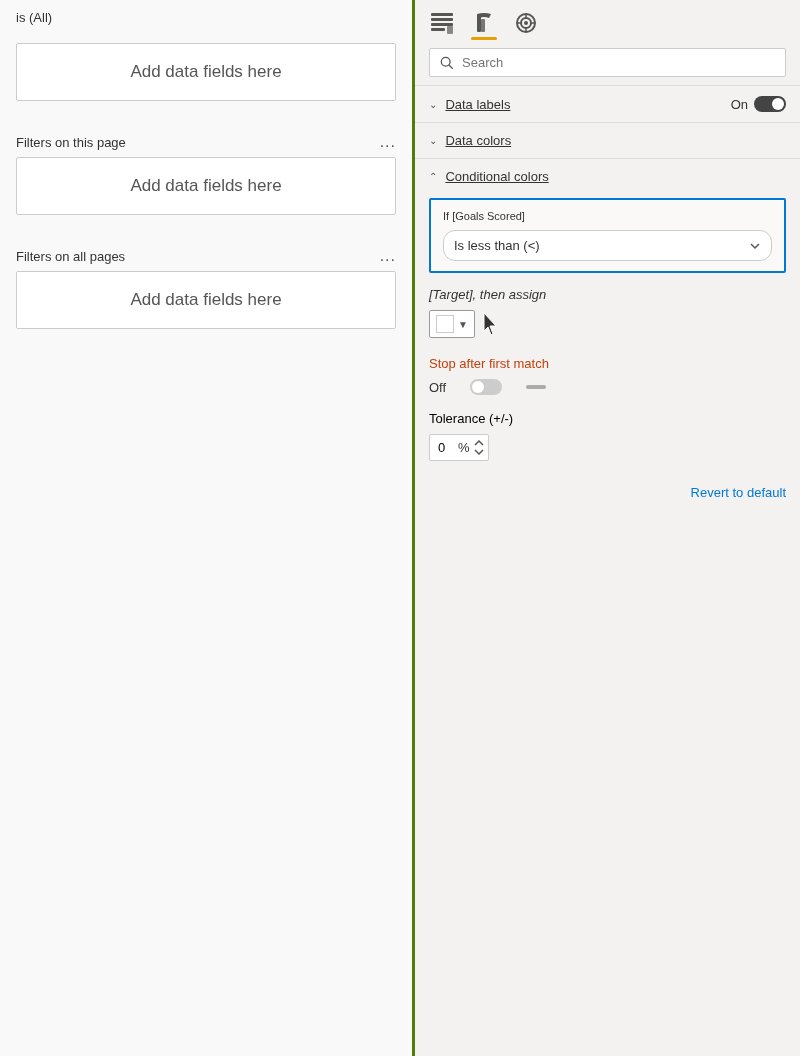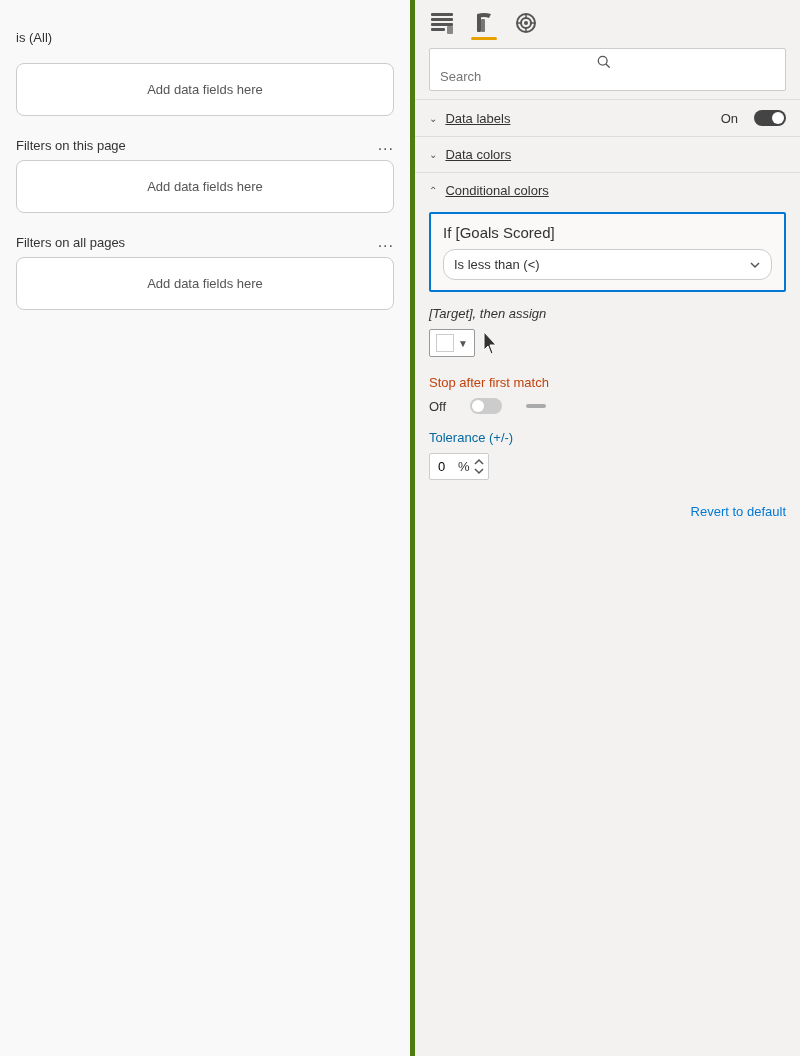--- a/index.html
+++ b/index.html
@@ -10,22 +10,22 @@
       width: 800px;
       min-height: 1056px;
       display: flex;
       overflow: hidden;
     }
 
     
     .left-panel {
       width: 415px;
       background: #f9f9f9;
-      border-right: 5px solid #4d7c0f;
-      padding: 26px 0;
+      border-right: 3px solid #4d7c0f;
+      padding: 6px 0;
       flex-shrink: 0;
     }
 
     .filter-section {
       padding: 8px 16px;
     }
 
     .filter-label {
       font-size: 13px;
       color: #333;
@@ -42,23 +42,23 @@
       cursor: pointer;
       letter-spacing: 1px;
     }
 
     .filter-drop-zone {
       border: 1px solid #ccc;
       background: #fff;
       color: #555;
       text-align: center;
       padding: 18px 10px;
-      font-size: 13px;
-      border-radius: 8px;
-      margin-bottom: 4px;
+      font-size: 17px;
+      border-radius: 2px;
+      margin-bottom: 16px;
     }
 
     .is-all-label {
       font-size: 13px;
       color: #333;
       padding: 4px 16px 10px 16px;
     }
 
     
     .right-panel {
@@ -102,21 +102,20 @@
 
     
     .search-bar {
       margin: 12px 14px 8px 14px;
       display: flex;
       align-items: center;
       background: #fff;
       border: 1px solid #ccc;
       padding: 6px 10px;
       border-radius: 2px;
-      flex-direction: column;
     }
 
     .search-bar svg {
       width: 14px;
       height: 14px;
       margin-right: 8px;
       color: #555;
       flex-shrink: 0;
     }
 
@@ -146,21 +145,21 @@
     }
 
     .section-row-label {
       flex: 1;
       text-decoration: underline;
     }
 
     .toggle-container {
       display: flex;
       align-items: center;
-      gap: 16px;
+      gap: 6px;
     }
 
     .toggle-on {
       width: 32px;
       height: 16px;
       background: #444;
       border-radius: 8px;
       position: relative;
       display: inline-block;
     }
@@ -204,21 +203,21 @@
     
     .conditional-box {
       margin: 4px 14px;
       border: 2px solid #0078d4;
       background: #faf9f8;
       padding: 10px 12px;
       border-radius: 2px;
     }
 
     .conditional-if-label {
-      font-size: 15px;
+      font-size: 11px;
       color: #333;
       margin-bottom: 8px;
     }
 
     .dropdown-select {
       width: 100%;
       border: 1px solid #ccc;
       background: #fff;
       padding: 7px 10px;
       font-size: 13px;
@@ -289,21 +288,21 @@
       gap: 24px;
     }
 
     
     .tolerance-section {
       padding: 12px 14px;
     }
 
     .tolerance-label {
       font-size: 13px;
-      color: #0369a1;
+      color: #000000;
       margin-bottom: 8px;
     }
 
     .tolerance-input-row {
       display: flex;
       align-items: center;
       gap: 6px;
     }
 
     .tolerance-input-box {

